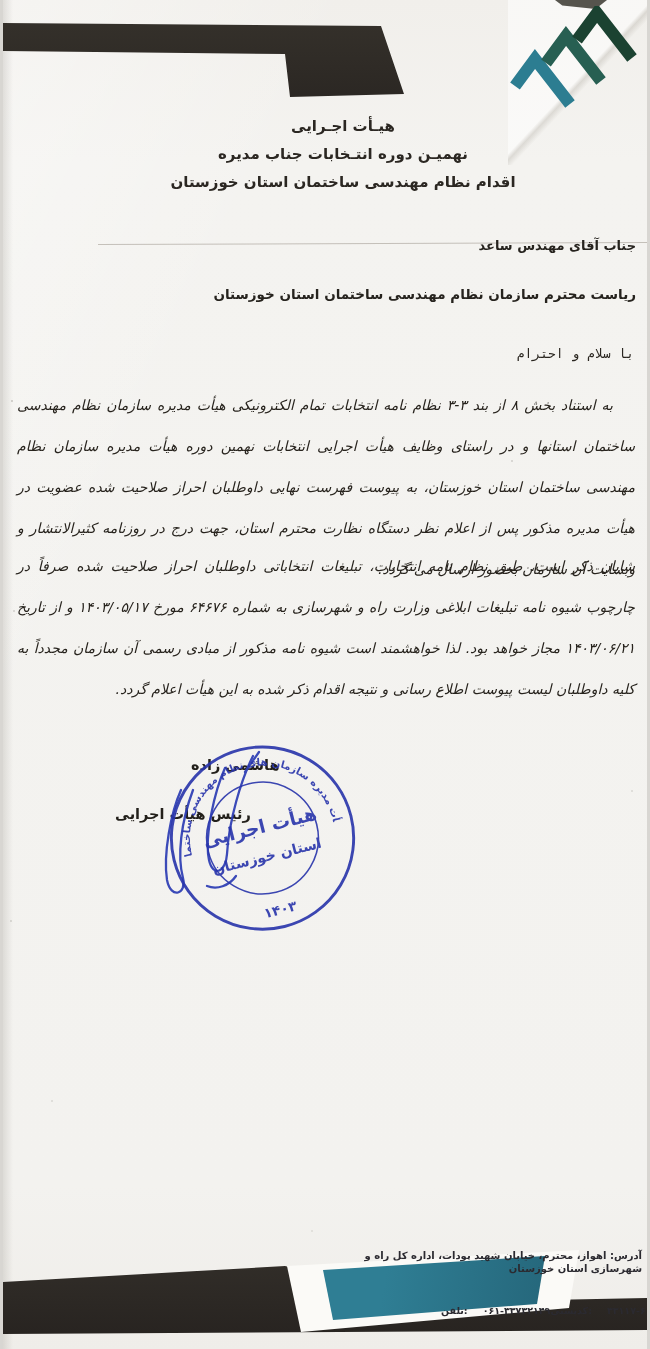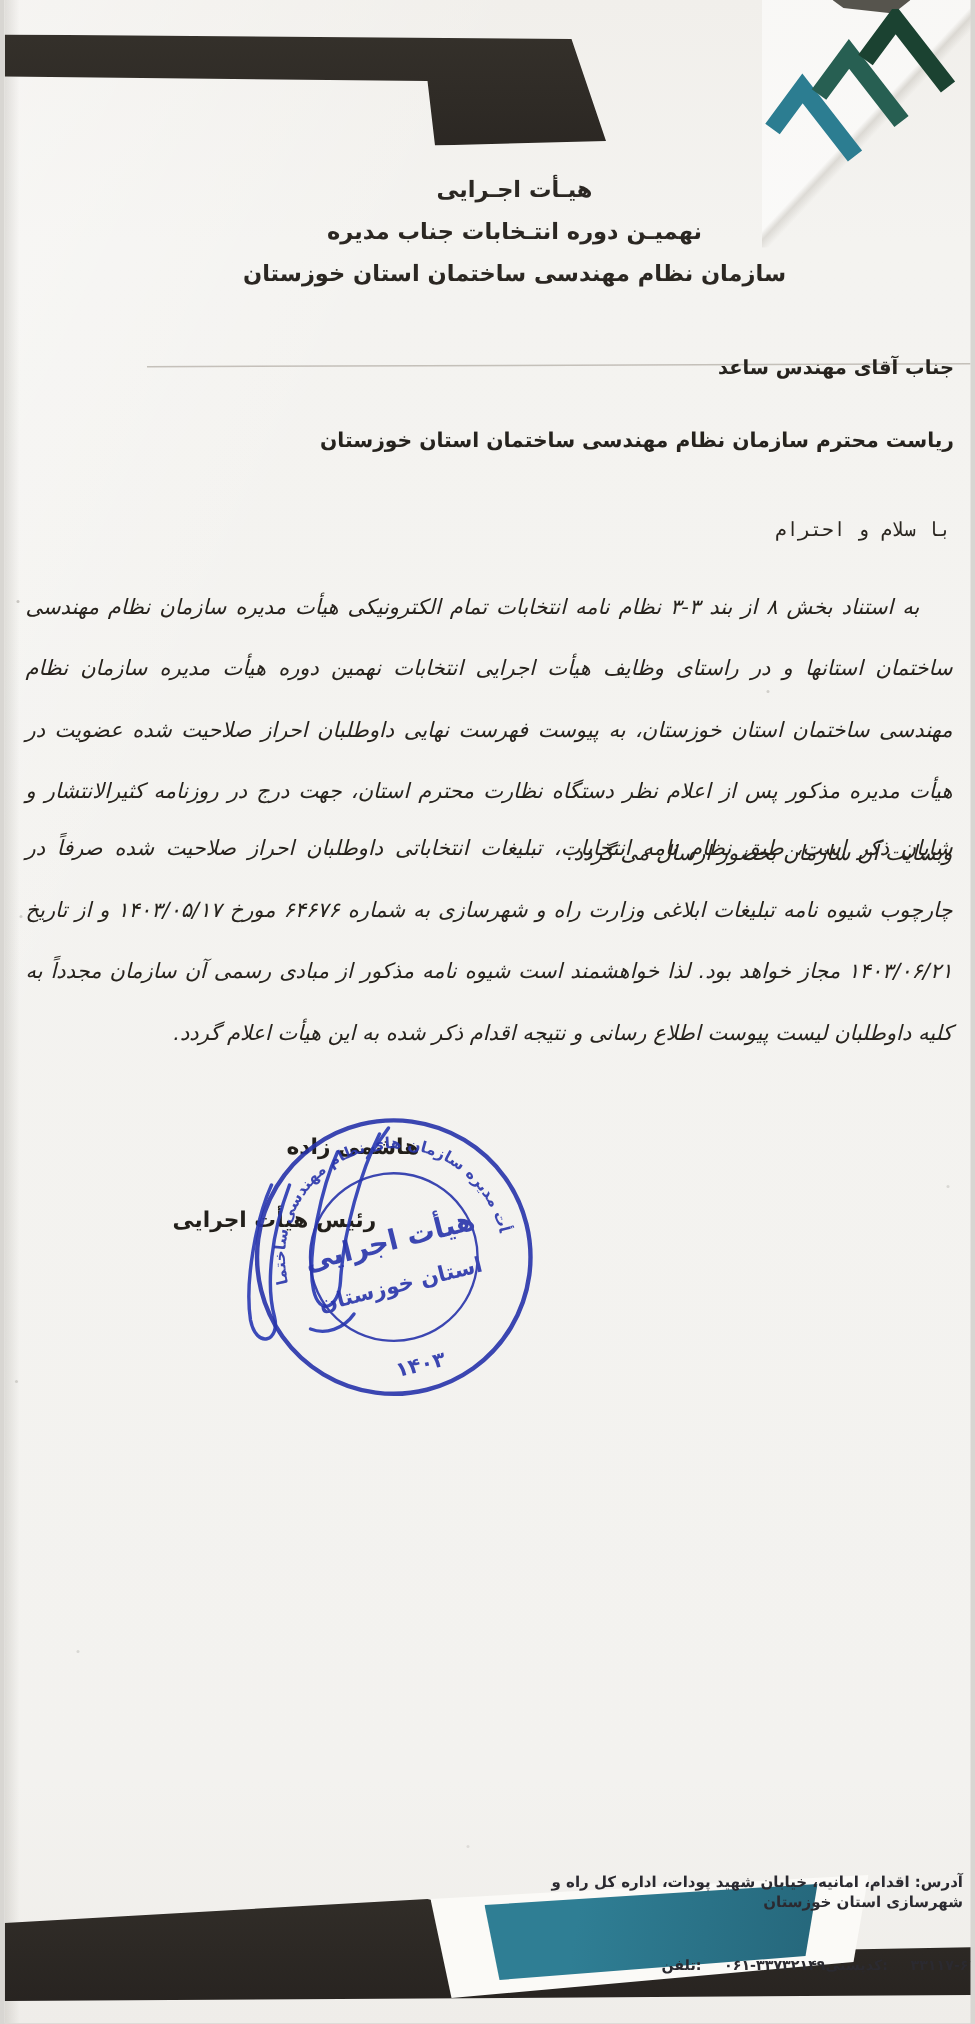--- a/index.html
+++ b/index.html
@@ -113,21 +113,21 @@
         <path d="M9,80 L29,53 L64,98" stroke="#2c7d91" stroke-width="12"></path>
         <path d="M40,57 L60,30 L95,75" stroke="#275f52" stroke-width="12"></path>
         <path d="M71,34 L91,7 L126,52" stroke="#1b4231" stroke-width="12"></path>
       </g>
     </svg>
   </div>
 
   <div class="titles">
     <div>هیـأت اجـرایی</div>
     <div>نهمیـن دوره انتـخابات جناب مدیره</div>
-    <div>سازمان نظام مهندسی ساختمان استان خوزستان</div>
+    <div>اقدام نظام مهندسی ساختمان استان خوزستان</div>
   </div>
 
   <div class="field-row">
     
     
   </div>
   <div class="field-row">
     
     
   </div>
@@ -173,21 +173,21 @@
       <text x="100" y="95" font-size="19" text-anchor="middle">هیأت اجرایی</text>
       <text x="100" y="124" font-size="14.5" text-anchor="middle">استان خوزستان</text>
       <text x="100" y="180" font-size="14" text-anchor="middle">۱۴۰۳</text>
     </svg>
   </div>
 
   <div class="footer-band"></div>
   <div class="footer-ribbon"></div>
   <div class="footer-accent"></div>
 
-  <div class="addr1">آدرس: اقدام، امانیه، خیابان شهید پودات، اداره کل راه و شهرسازی استان خوزستان</div>
+  <div class="addr1">آدرس: اهواز، محترم، خیابان شهید پودات، اداره کل راه و شهرسازی استان خوزستان</div>
   <div class="addr2">
     <span class="grp">
       <span>تلفن:</span>
       <span class="num" dir="ltr">۰۶۱-۳۳۷۳۲۱۴۹</span>
     </span>
     <span class="grp">
       <span>کدپستی:</span>
       <span class="num" dir="ltr">۳۳۱۱۷-۶۱۳۳۸</span>
     </span>
   </div>

